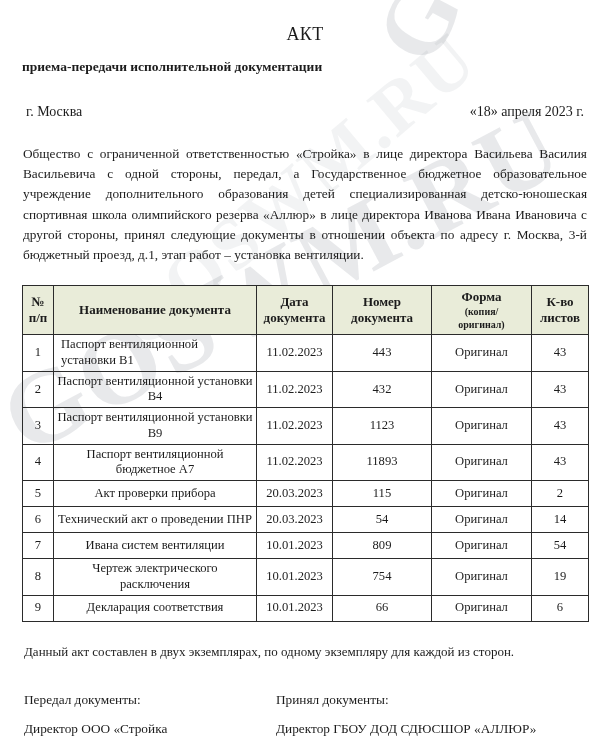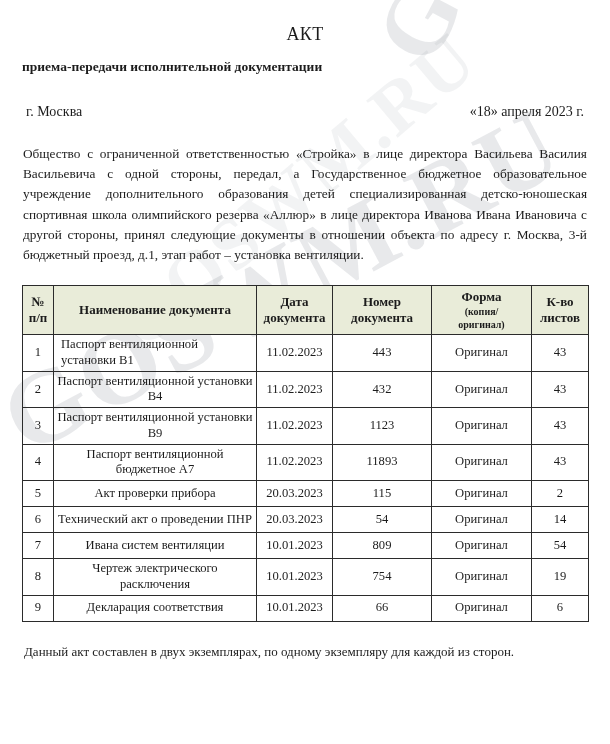--- a/index.html
+++ b/index.html
@@ -292,15 +292,25 @@
             <td>10.01.2023</td>
             <td>66</td>
             <td>Оригинал</td>
             <td>6</td>
           </tr>
         </tbody>
     </table>
 
     <div class="note">Данный акт составлен в двух экземплярах, по одному экземпляру для каждой из сторон.</div>
 
+    <div class="sign-block">
+      <div class="sign-row">
+        <div class="sign-left">Передал документы:</div>
+        <div class="sign-right">Принял документы:</div>
+      </div>
+      <div class="sign-row">
+        <div class="sign-left">Директор ООО «Стройка</div>
+        <div class="sign-right">Директор ГБОУ ДОД СДЮСШОР «АЛЛЮР»</div>
+      </div>
+    </div>
 
   </div>
 </div>
 
 </body></html>

